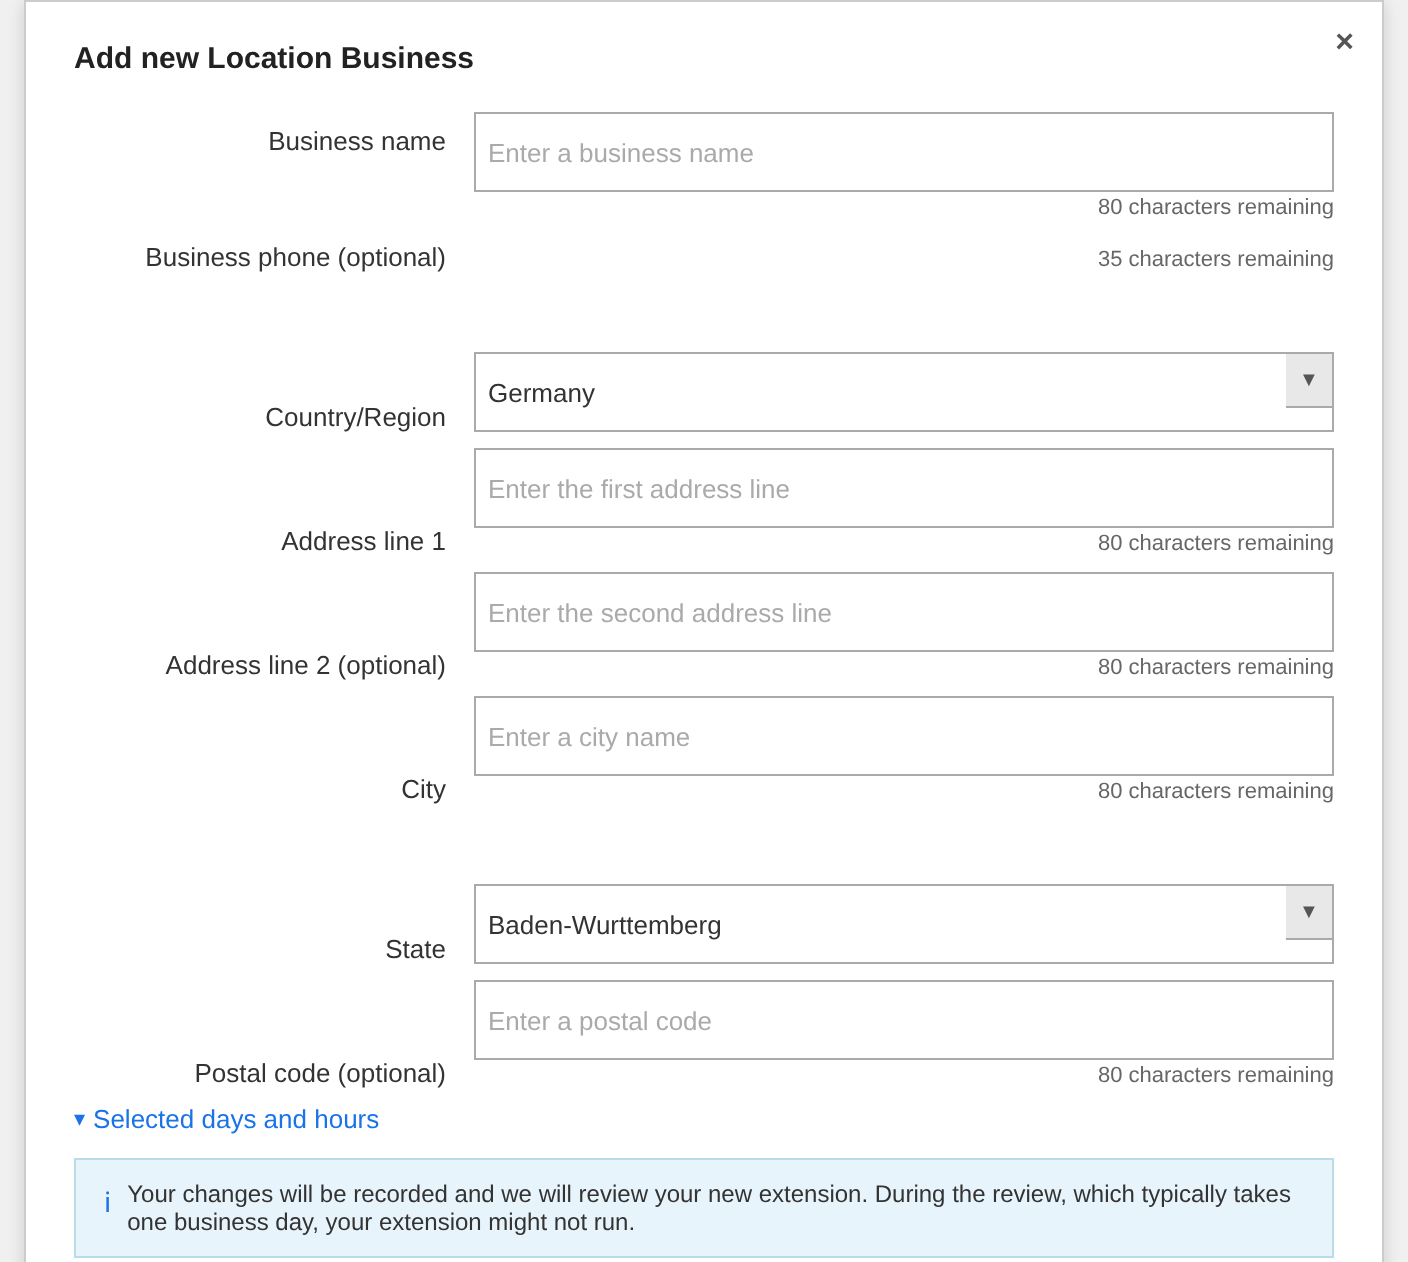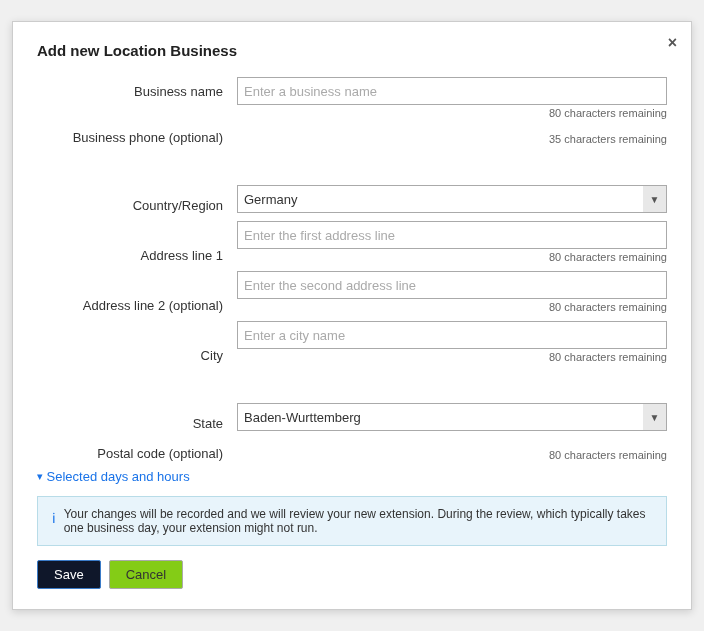--- a/index.html
+++ b/index.html
@@ -60,21 +60,21 @@
 
     .form-field {
       flex: 1;
       display: flex;
       flex-direction: column;
     }
 
     .form-field input[type="text"],
     .form-field select {
       width: 100%;
-      height: 28px;
+      height: 40px;
       border: 1px solid #aaa;
       padding: 0 6px;
       font-size: 13px;
       color: #333;
       background: #fff;
       outline: none;
     }
 
     .form-field input[type="text"]::placeholder {
       color: #aaa;
@@ -267,20 +267,21 @@
           <option>Bremen</option>
         </select>
         <div class="select-arrow">▼</div>
       </div>
     </div>
   </div>
 
   <div class="form-row spacer-row">
     <div class="form-label">Postal code (optional)</div>
     <div class="form-field">
+      <input type="text" placeholder="Enter a postal code" style="">
       <div class="char-count">80 characters remaining</div>
     </div>
   </div>
 
   <div class="selected-hours">
     <a class="selected-hours-link">
       <span class="chevron-icon">▾</span>
       <span>Selected days and hours</span>
     </a>
   </div>

